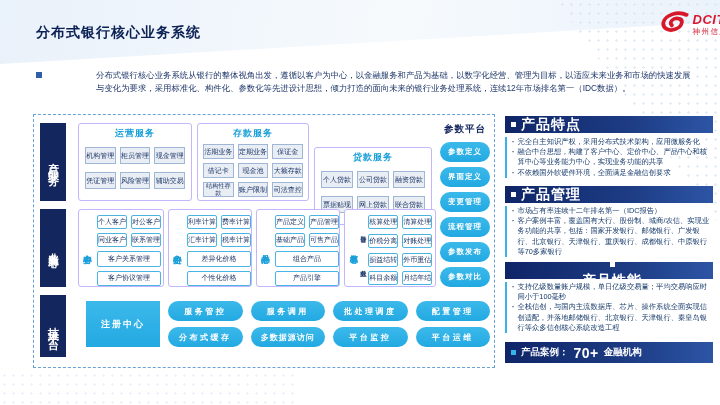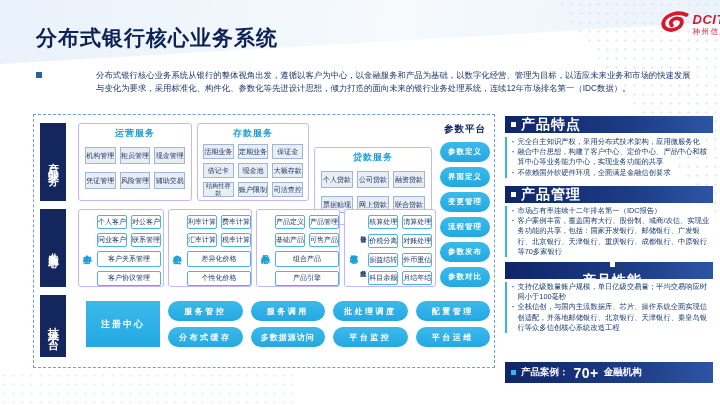--- a/index.html
+++ b/index.html
@@ -12,21 +12,21 @@
   .dots{position:absolute;z-index:0;opacity:.75;
     background-image:radial-gradient(circle,#d9e5f2 1.1px,transparent 1.3px);
     background-size:9px 9px;}
   .dots.right{right:0;top:0;width:235px;height:330px;clip-path:polygon(100% 0,18% 0,100% 80%);}
   .dots.bottom{left:0;bottom:0;width:300px;height:34px;opacity:.5;}
   
   .logo{position:absolute;right:14px;top:10px;display:flex;align-items:center;gap:4px;z-index:2;}
   .logo-txt{display:flex;flex-direction:column;line-height:1;}
   .logo-brand{color:#d7182a;font-weight:bold;font-style:italic;font-size:13px;letter-spacing:.5px;}
   .logo-sub{color:#d7182a;font-size:7.5px;letter-spacing:1.5px;margin-top:2px;}
-  .page-title{position:absolute;left:36px;top:24px;font-size:21px;font-weight:bold;color:#0c2154;
+  .page-title{position:absolute;left:36px;top:24px;font-size:14px;font-weight:bold;color:#0c2154;
     letter-spacing:1px;z-index:2;}
   .intro{position:absolute;left:36px;top:69px;width:658px;display:flex;gap:6px;z-index:2;}
   .intro-sq{flex:0 0 6px;width:6px;height:6px;background:#2f5fa7;margin-top:3px;}
   .intro-text{font-size:8.4px;line-height:1.6;color:#20386b;margin-left:48px;}
   
   .diagram{position:absolute;left:33px;top:114px;width:460px;height:252px;z-index:2;
     border:1px dashed #6aa1d8;background:rgba(255,255,255,.85);}
   .side-label{position:absolute;left:6px;width:26px;background:#14265e;color:#fff;
     display:flex;align-items:center;justify-content:center;writing-mode:vertical-rl;
     text-orientation:upright;font-weight:bold;font-size:11px;letter-spacing:4px;}
@@ -68,21 +68,21 @@
     gap:5px;padding-left:6px;box-sizing:border-box;z-index:2;
     background:linear-gradient(90deg,#0f2568 0%,#1d3c84 60%,#2d55a5 100%);}
   .ph-sq{width:5px;height:5px;background:#fff;flex:0 0 5px;}
   .ph-title{color:#fff;font-weight:bold;font-size:14px;letter-spacing:1px;}
   .panel-body{position:absolute;left:505px;width:208px;border-left:2px solid #38b3e4;
     padding-left:5px;box-sizing:border-box;z-index:2;}
   .pb{display:flex;gap:3px;font-size:7.3px;line-height:1.4;color:#173a6b;}
   .pb::before{content:"·";font-weight:bold;flex:0 0 auto;}
   .case-bar{position:absolute;left:505px;top:342px;width:208px;height:21px;display:flex;
     align-items:center;gap:5px;padding-left:6px;box-sizing:border-box;z-index:2;
-    background:linear-gradient(90deg,#0f2568 0%,#1d3c84 60%,#2d55a5 100%);margin-top:20px;}
+    background:linear-gradient(90deg,#0f2568 0%,#1d3c84 60%,#2d55a5 100%);}
   .cb-sq{width:5px;height:5px;background:#35b4e5;flex:0 0 5px;}
   .cb-label{color:#fff;font-weight:bold;font-size:9.5px;}
   .cb-value{color:#fff;font-weight:bold;font-size:14px;letter-spacing:.5px;}
   .cb-suffix{color:#fff;font-weight:bold;font-size:9.5px;}
 </style>
 </head>
 <body>
 
 <div class="slide">
   <div class="top-band"></div>

